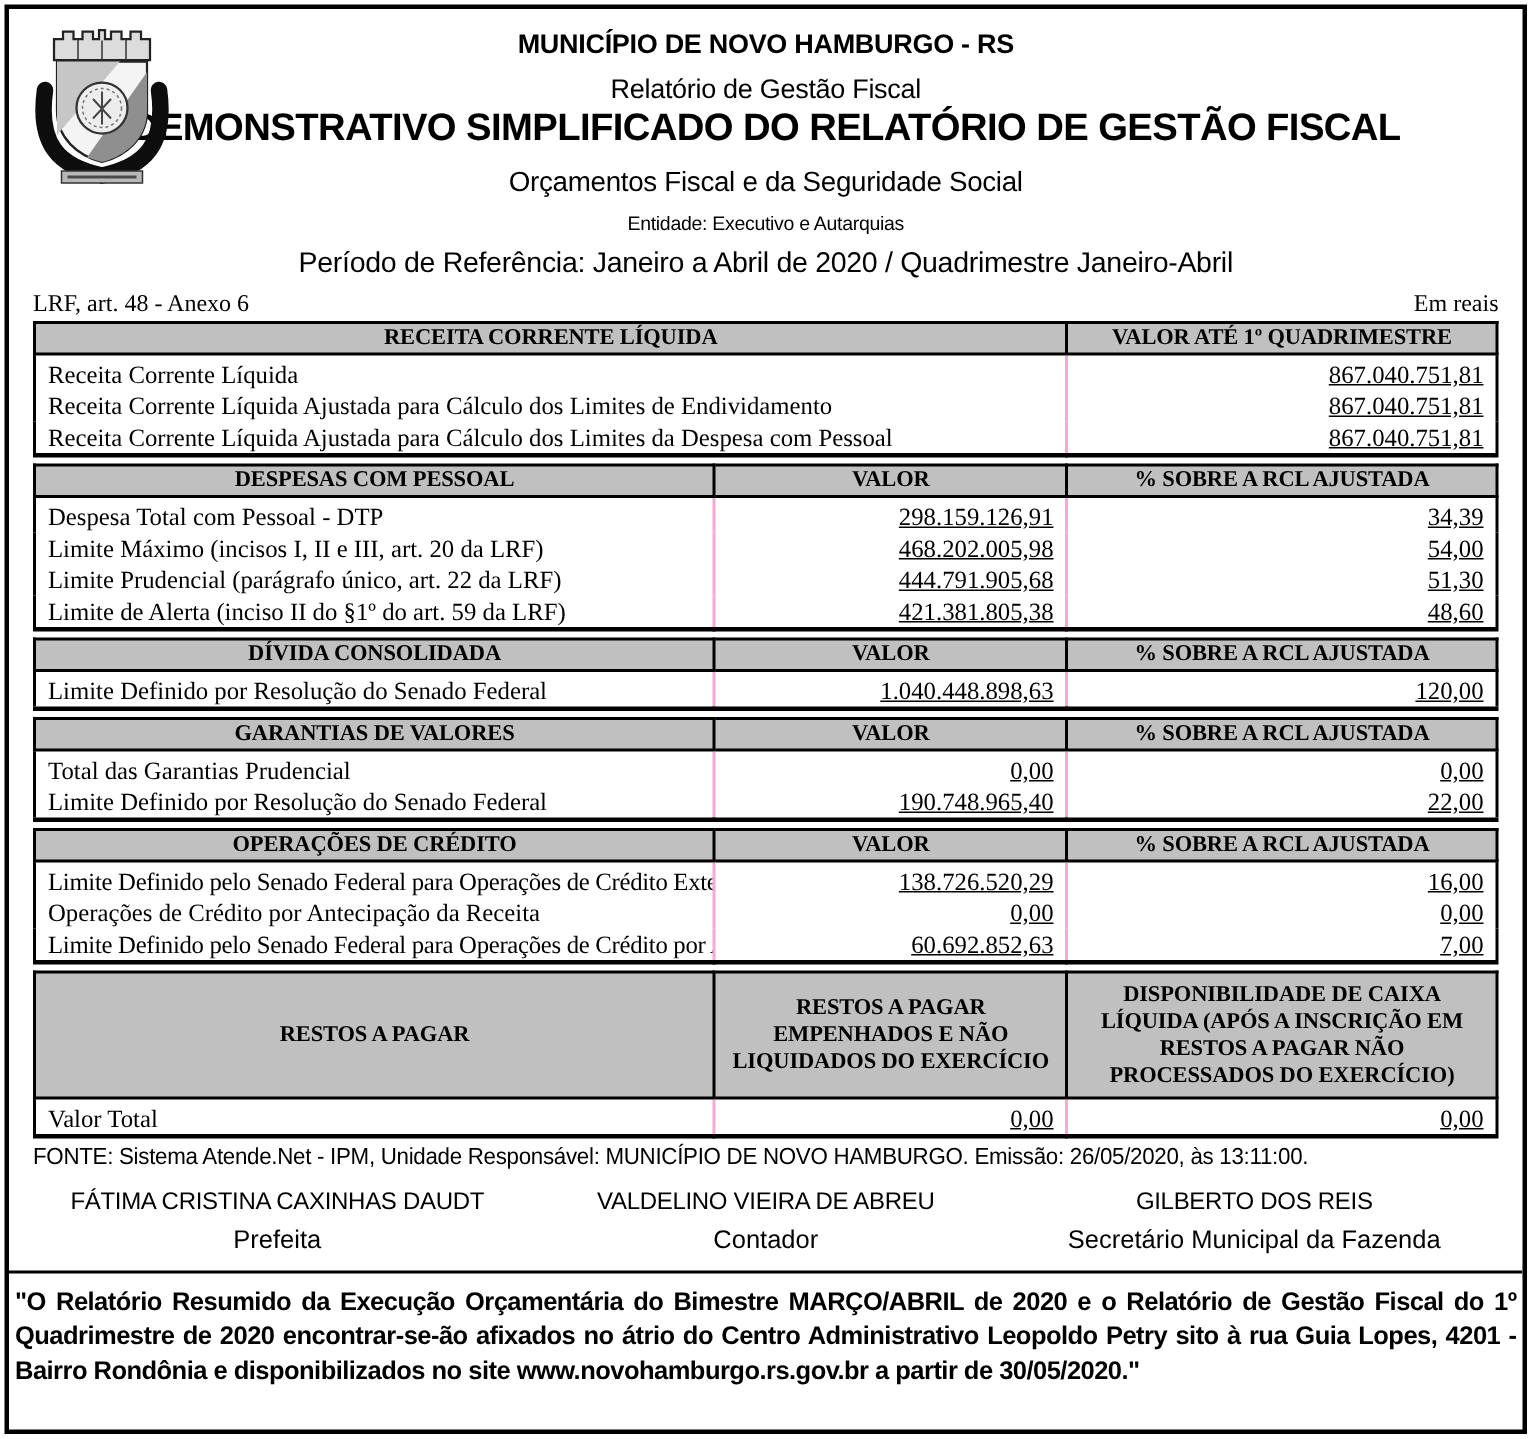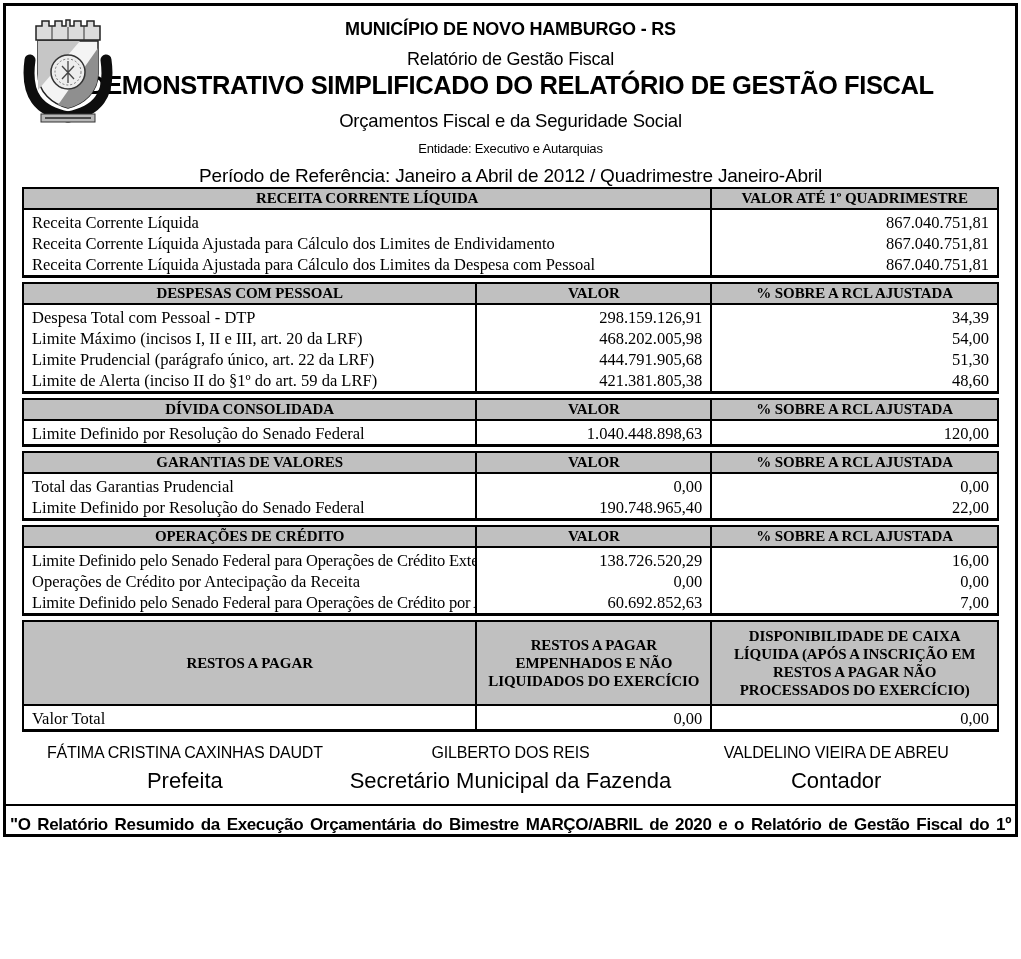--- a/index.html
+++ b/index.html
@@ -1,21 +1,21 @@
 <!DOCTYPE html>
 <html lang="pt-BR"><head>
 <meta charset="utf-8">
 <style>
   html, body { margin: 0; padding: 0; background: #fff; }
   body { width: 1021px; font-family: "Liberation Sans", sans-serif; color: #000; }
 
   .page {
     box-sizing: border-box;
     width: 1015px;
-    height: 834px;
+    height: 953px;
     margin: 3px auto 0;
     border: 3px solid #000;
     padding: 4px 16px 0;
     background: #fff;
     overflow: hidden;
     position: relative;
   }
 
   
   .header-wrap { position: relative; text-align: center; }
@@ -46,36 +46,36 @@
     font-weight: bold; font-size: 15px;
     padding: 1px 4px; text-align: center;
     letter-spacing: -0.1px;
   }
   table.tbl td {
     font-family: "Liberation Serif", serif;
     font-size: 16.5px; height: 21px; line-height: 21px;
     padding: 0 8px; vertical-align: middle;
     white-space: nowrap; overflow: hidden;
   }
-  table.tbl td + td { border-left: 2px solid #000000; }
+  table.tbl td + td { border-left: 2px solid #f9a8d4; text-decoration: underline; }
   table.tbl tbody tr:first-child td { padding-top: 2px; }
   td.num { text-align: right; }
   td.cond { font-size: 12.5px; letter-spacing: -0.2px; }
   col.c-label2 { width: 70.6%; } col.c-val2 { width: 29.4%; }
   col.c-label3 { width: 46.5%; } col.c-val3 { width: 24.1%; } col.c-pct3 { width: 29.4%; }
   table.tbl th.multi { font-size: 15px; line-height: 18px; padding: 5px 10px; vertical-align: middle; }
 
   
   .fonte { margin: 4px 0 6px; font-size: 15.5px; letter-spacing: -0.2px; }
   .fonte > span { display: inline-block; transform: scaleX(0.96); transform-origin: left center; white-space: nowrap; }
 
   .signatures { display: flex; margin: 12px 0 10px; }
   .sig-col { flex: 1 1 33.3%; text-align: center; }
   .sig-name { font-size: 16px; letter-spacing: -0.2px; }
-  .sig-role { font-size: 22px; margin-top: 6px; }
+  .sig-role { font-size: 17px; margin-top: 6px; }
 
   .pub-note {
     border-top: 2px solid #000;
     margin: 2px -16px 0; padding: 7px 4px 4px;
     font-size: 17px; font-weight: bold;
     line-height: 23px; text-align: justify;
     letter-spacing: -0.35px;
   }
 </style>
 </head>
@@ -97,23 +97,27 @@
       <circle cx="46" cy="54" r="13" fill="none" stroke="#777" stroke-width="1" stroke-dasharray="2 2"></circle>
       <path d="M46 43 V65 M40 48 L52 61 M52 48 L40 61" stroke="#444" stroke-width="1.3" fill="none"></path>
       <rect x="19" y="96" width="54" height="8" fill="#b8b8b8" stroke="#333" stroke-width="1"></rect>
       <line x1="23" y1="100" x2="69" y2="100" stroke="#4a4a4a" stroke-width="2"></line>
     </svg>
     <div class="h-municipality">MUNICÍPIO DE NOVO HAMBURGO - RS</div>
     <div class="h-report">Relatório de Gestão Fiscal</div>
     <div class="h-main-title">DEMONSTRATIVO SIMPLIFICADO DO RELATÓRIO DE GESTÃO FISCAL</div>
     <div class="h-subtitle">Orçamentos Fiscal e da Seguridade Social</div>
     <div class="h-entity">Entidade: Executivo e Autarquias</div>
-    <div class="h-period">Período de Referência: Janeiro a Abril de 2012 / Quadrimestre Janeiro-Abril</div>
+    <div class="h-period">Período de Referência: Janeiro a Abril de 2020 / Quadrimestre Janeiro-Abril</div>
   </div>
 
+  <div class="meta-row">
+    <span>LRF, art. 48 - Anexo 6</span>
+    <span>Em reais</span>
+  </div>
 
   <table class="tbl">
     <colgroup>
         <col class="c-label2">
         <col class="c-val2">
       </colgroup>
     <thead>
       <tr>
         <th>RECEITA CORRENTE LÍQUIDA</th>
         <th>VALOR ATÉ 1º QUADRIMESTRE</th>
@@ -268,31 +272,34 @@
     </thead>
     <tbody>
       <tr>
         <td>Valor Total</td>
         <td class="num">0,00</td>
         <td class="num">0,00</td>
       </tr>
     </tbody>
   </table>
 
+  <div class="fonte">
+    <span>FONTE: Sistema Atende.Net - IPM, Unidade Responsável: MUNICÍPIO DE NOVO HAMBURGO. Emissão: 26/05/2020, às 13:11:00.</span>
+  </div>
 
   <div class="signatures">
     <div class="sig-col">
       <div class="sig-name">FÁTIMA CRISTINA CAXINHAS DAUDT</div>
       <div class="sig-role">Prefeita</div>
     </div>
     <div class="sig-col">
+      <div class="sig-name">VALDELINO VIEIRA DE ABREU</div>
+      <div class="sig-role">Contador</div>
+    </div>
+    <div class="sig-col">
       <div class="sig-name">GILBERTO DOS REIS</div>
       <div class="sig-role">Secretário Municipal da Fazenda</div>
     </div>
-    <div class="sig-col">
-      <div class="sig-name">VALDELINO VIEIRA DE ABREU</div>
-      <div class="sig-role">Contador</div>
-    </div>
   </div>
 
   <div class="pub-note">"O Relatório Resumido da Execução Orçamentária do Bimestre MARÇO/ABRIL de 2020 e o Relatório de Gestão Fiscal do 1º Quadrimestre de 2020 encontrar-se-ão afixados  no átrio do Centro Administrativo Leopoldo Petry sito à rua Guia Lopes, 4201 - Bairro Rondônia e disponibilizados no site www.novohamburgo.rs.gov.br a partir de 30/05/2020."</div>
 
 </div>
 
 </body></html>

